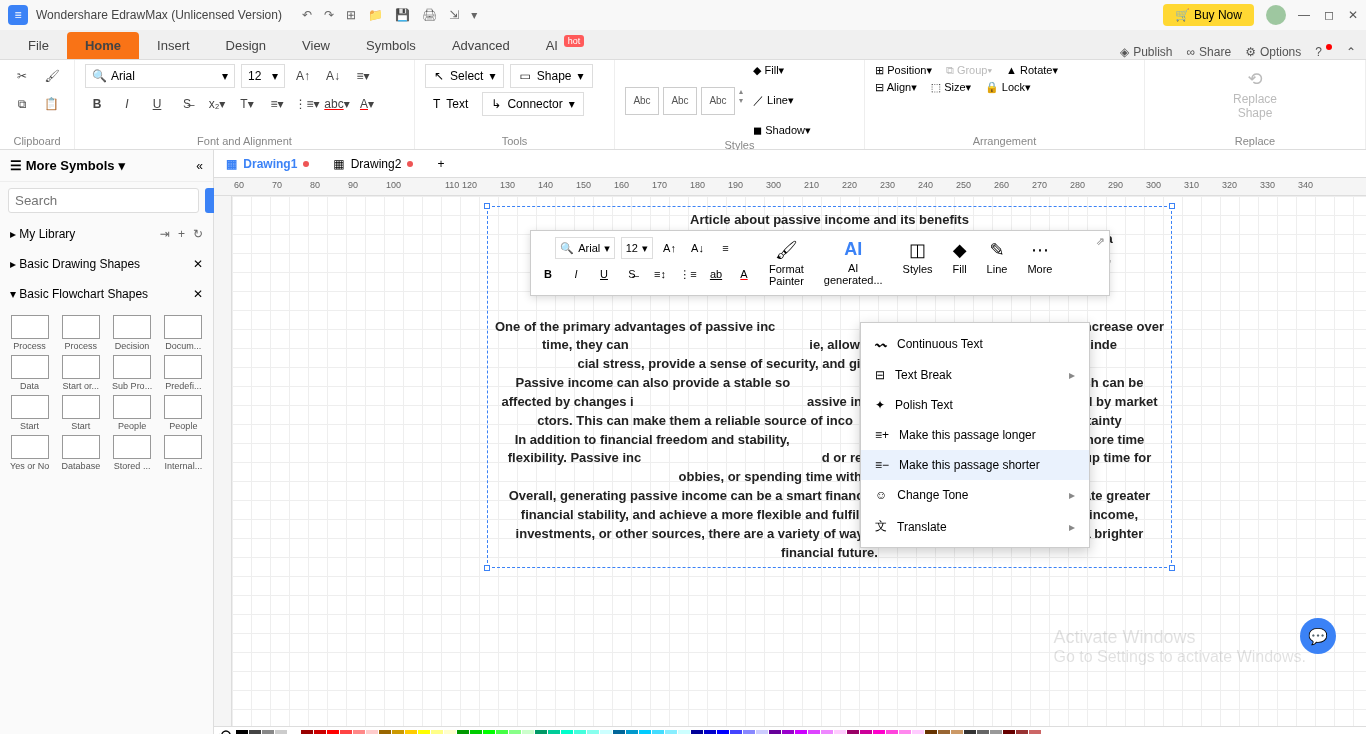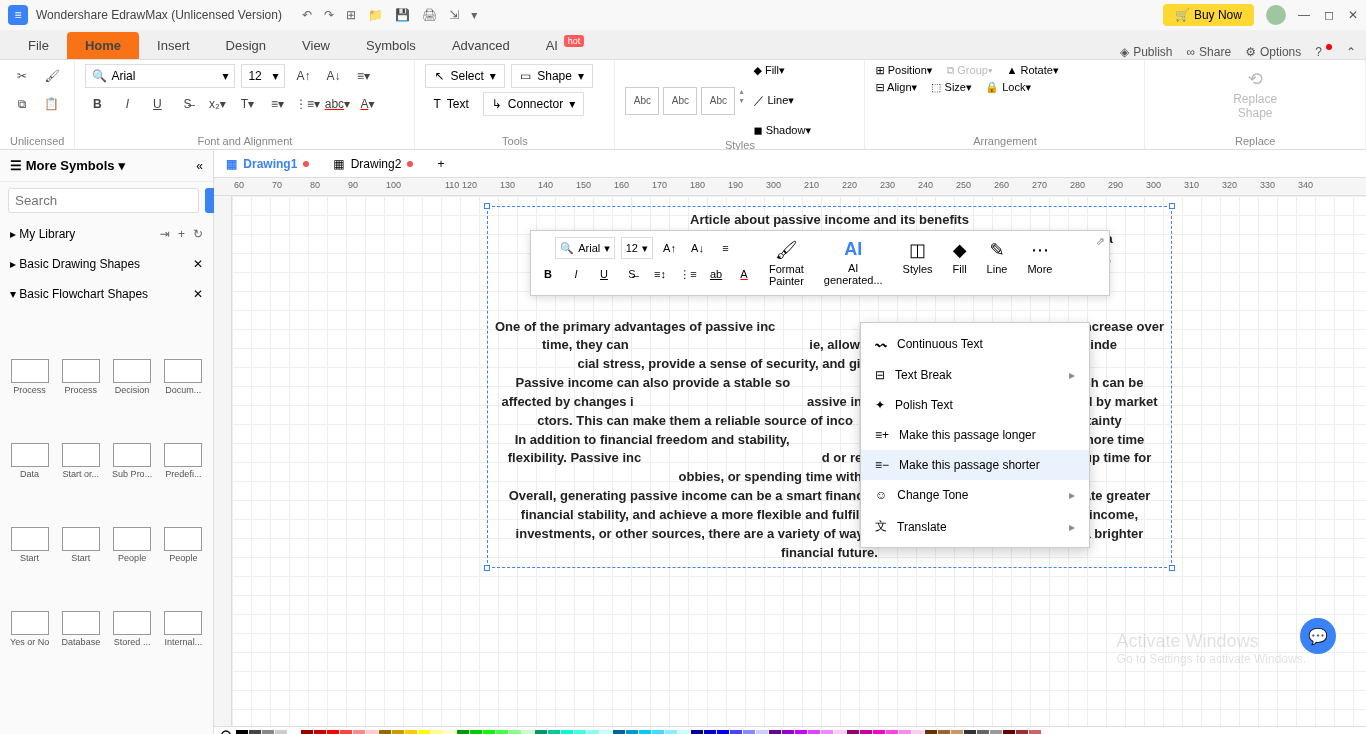--- a/index.html
+++ b/index.html
@@ -43,21 +43,21 @@
 .left-panel { width: 214px; background: #fafafa; border-right: 1px solid #ddd; display: flex; flex-direction: column; font-size: 12px; }
 .left-panel .header { padding: 8px 10px; display: flex; align-items: center; justify-content: space-between; border-bottom: 1px solid #eee; }
 .left-panel .header .more { font-weight: bold; font-size: 13px; display: flex; align-items: center; gap: 4px; }
 .left-panel .search-row { padding: 6px 8px; display: flex; gap: 6px; }
 .left-panel .search-row input { flex: 1; border: 1px solid #ddd; padding: 4px 6px; border-radius: 3px; }
 .left-panel .search-row button { background: #3b82f6; color: white; border: none; padding: 4px 10px; border-radius: 3px; }
 .left-panel .lib-row { padding: 8px 10px; display: flex; justify-content: space-between; align-items: center; border-bottom: 1px solid #eee; }
 .left-panel .section-header { padding: 8px 10px; display: flex; align-items: center; justify-content: space-between; cursor: pointer; }
 .left-panel .section-header .icons { display: flex; gap: 8px; color: #666; }
 .left-panel .shapes-grid { display: grid; grid-template-columns: repeat(4, 1fr); gap: 4px; padding: 6px; }
-.left-panel .shape-cell { display: flex; flex-direction: column; align-items: center; gap: 2px; margin-top: 44px; }
+.left-panel .shape-cell { display: flex; flex-direction: column; align-items: center; gap: 2px; }
 .left-panel .shape-cell .shp { width: 38px; height: 24px; border: 1px solid #999; background: white; }
 .left-panel .shape-cell .lbl { font-size: 9px; color: #555; text-align: center; }
 
 
 .canvas-area { flex: 1; display: flex; flex-direction: column; background: white; position: relative; }
 .doc-tabs { height: 28px; display: flex; align-items: center; border-bottom: 1px solid #ddd; font-size: 12px; gap: 0; }
 .doc-tabs .dtab { padding: 5px 12px; display: flex; align-items: center; gap: 6px; cursor: pointer; }
 .doc-tabs .dtab.active { color: #3b82f6; font-weight: bold; }
 .doc-tabs .dot-red { width: 6px; height: 6px; background: #e55; border-radius: 50%; }
 
@@ -157,21 +157,21 @@
     <div class="rows">
       <div class="row">
         <span class="icon-btn">✂</span>
         <span class="icon-btn">🖌</span>
       </div>
       <div class="row">
         <span class="icon-btn">⧉</span>
         <span class="icon-btn">📋</span>
       </div>
     </div>
-    <div class="label">Unlicensed</div>
+    <div class="label">Clipboard</div>
   </div>
 
   <div class="ribbon-group" style="width:340px">
     <div class="rows">
       <div class="row">
         <div class="dropdown" style="width:150px">
             <span>🔍</span>
             <span>Arial</span>
             <span style="margin-left:auto">▾</span>
           </div>
@@ -416,21 +416,21 @@
           <div style="white-space:pre-wrap;">Passive income can also provide a stable so                                                  l employment, which can be affected by changes i                                                assive income streams are often not impacted by market                                                 ctors. This can make them a reliable source of inco                                                   ic uncertainty</div>
           <div style="white-space:pre-wrap;">In addition to financial freedom and stability,                                                  e individuals with more time flexibility. Passive inc                                                  d or require minimal maintenance, freeing up time for                                                obbies, or spending time with family and friends.</div>
           <div>Overall, generating passive income can be a smart financial strategy to help build wealth, create greater financial stability, and achieve a more flexible and fulfilling lifestyle. Whether through rental income, investments, or other sources, there are a variety of ways to earn passive income and build a brighter financial future.</div>
           <div class="handle" style="top:-4px;left:-4px;"></div>
           <div class="handle" style="top:-4px;right:-4px;"></div>
           <div class="handle" style="bottom:-4px;left:-4px;"></div>
           <div class="handle" style="bottom:-4px;right:-4px;"></div>
         </div>
         <div class="watermark">
           <div>Activate Windows</div>
-          <div style="font-size:12px;">Go to Settings to activate Windows.</div>
+          <div style="font-size:16px;">Go to Settings to activate Windows.</div>
         </div>
       </div>
     </div>
     <div class="color-row" id="color-row">
         <span style="margin-right: 4px;">↶</span>
         <div class="c" style="background: rgb(0, 0, 0);"></div>
         <div class="c" style="background: rgb(68, 68, 68);"></div>
         <div class="c" style="background: rgb(136, 136, 136);"></div>
         <div class="c" style="background: rgb(204, 204, 204);"></div>
         <div class="c" style="background: rgb(255, 255, 255);"></div>

